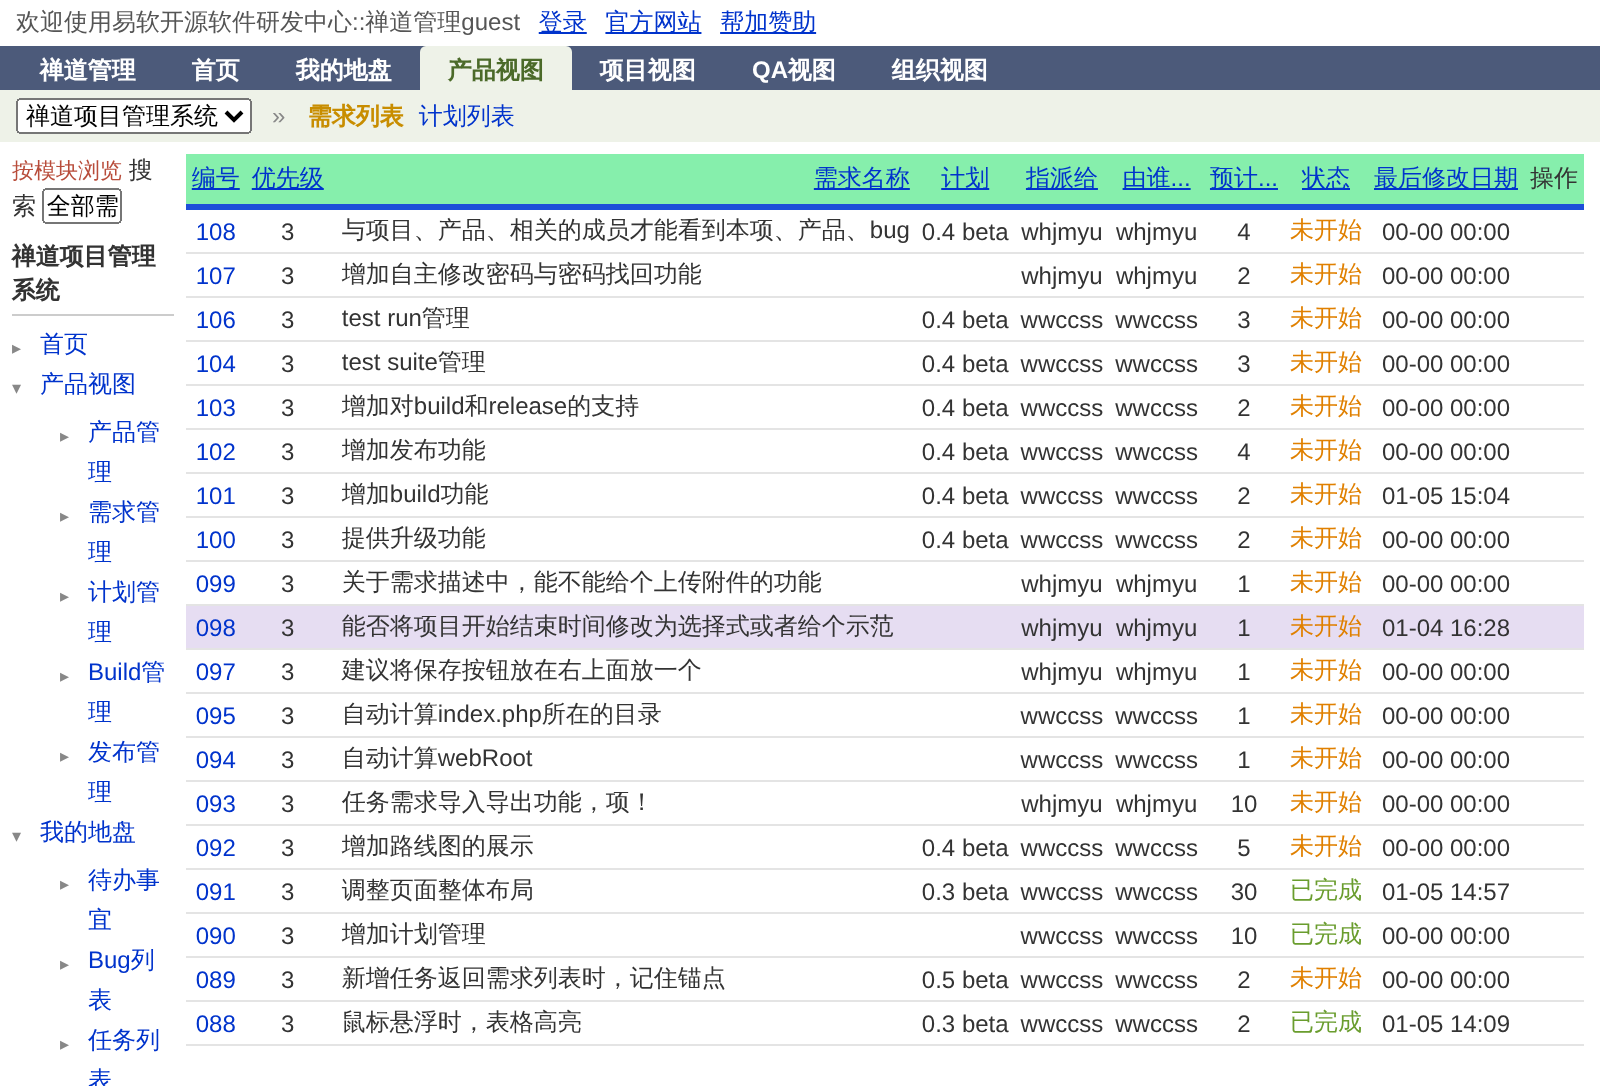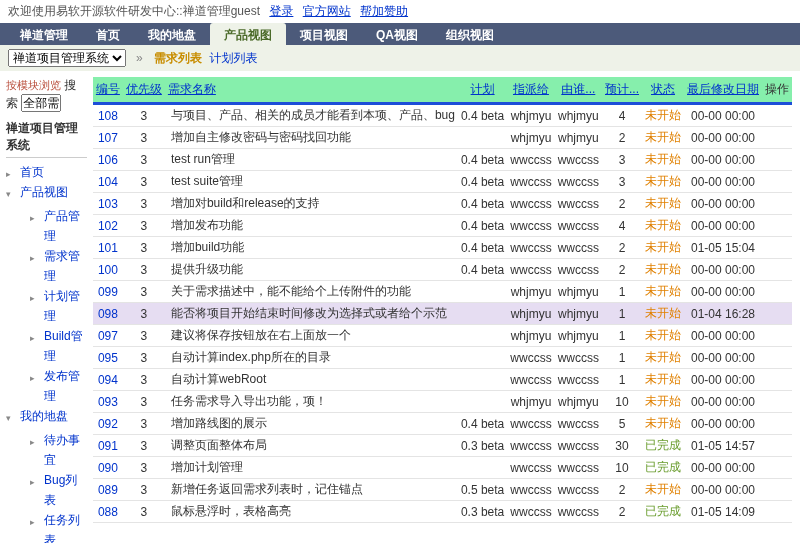--- a/index.html
+++ b/index.html
@@ -100,21 +100,21 @@
           </ul></li>
       </ul>
   </div>
 
   <div class="main">
     <table class="grid">
       <thead>
           <tr>
         <th><a href="#">编号</a></th>
         <th><a href="#">优先级</a></th>
-        <th style="text-align:left;width:260px"><a href="#">需求名称</a></th>
+        <th style="text-align:right;width:260px"><a href="#">需求名称</a></th>
         <th><a href="#">计划</a></th>
         <th><a href="#">指派给</a></th>
         <th><a href="#">由谁...</a></th>
         <th><a href="#">预计...</a></th>
         <th><a href="#">状态</a></th>
         <th><a href="#">最后修改日期</a></th>
         <th>操作</th>
       </tr>
         </thead>
       <tbody id="tbody">

